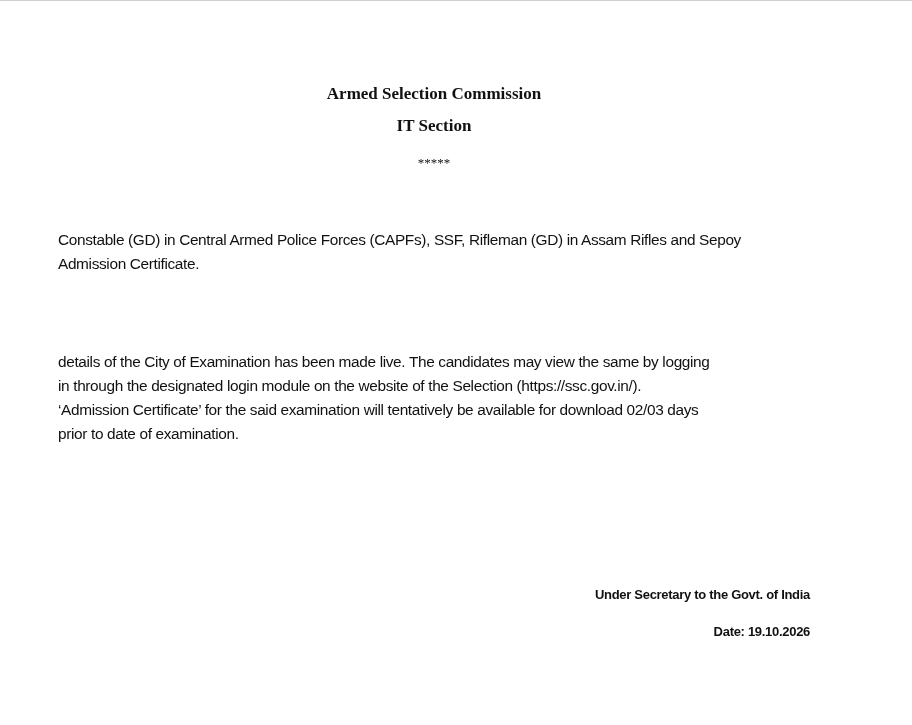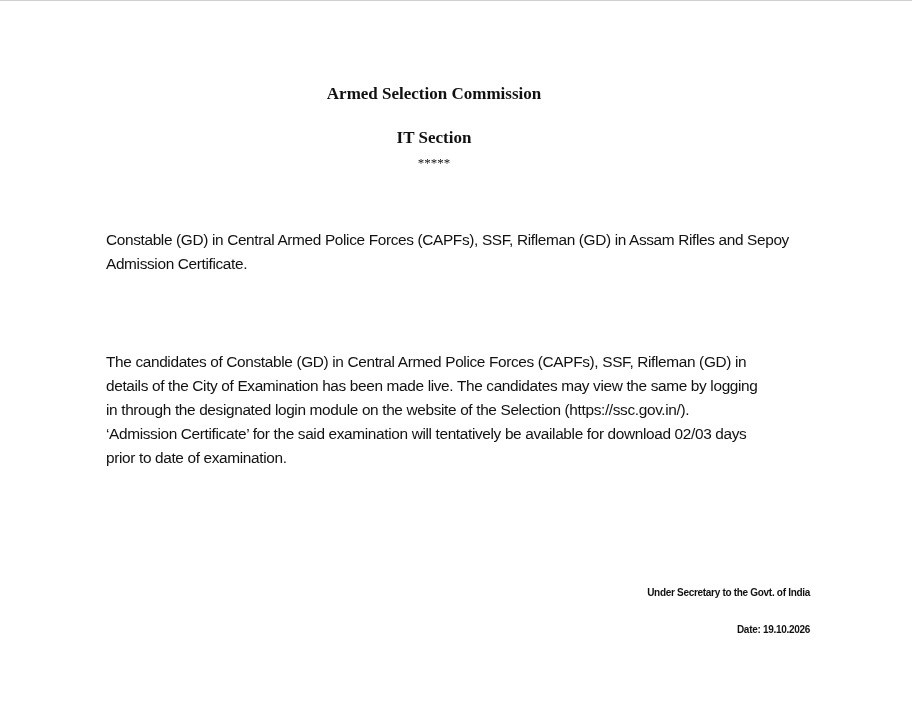--- a/index.html
+++ b/index.html
@@ -23,46 +23,45 @@
     .header {
       position: absolute;
       left: 0; top: 0;
       width: 868px;
       text-align: center;
       font-family: "Liberation Serif", serif;
       font-weight: bold;
       font-size: 17px;
     }
     .header .org { position: absolute; left: 0; width: 868px; top: 84px; }
-    .header .section { position: absolute; left: 0; width: 868px; top: 128px; text-align: center; }
+    .header .section { position: absolute; left: 0; width: 868px; top: 116px; text-align: center; }
     .header .stars {
       position: absolute; left: 0; width: 868px; top: 155px;
       font-weight: normal; font-size: 13px; letter-spacing: 0px;
     }
     .para {
       position: absolute;
       left: 58px;
       width: 760px;
       font-family: "Liberation Sans", sans-serif;
       font-size: 15.4px;
       line-height: 24px;
       letter-spacing: -0.35px;
       word-spacing: 0px;
-      margin-left: 48px;
     }
     .subject { top: 228px; }
     .body-text { top: 350px; }
     .line { display: block; white-space: nowrap; }
     .signature {
       position: absolute;
       right: 102px;
       text-align: right;
       font-family: "Liberation Sans", sans-serif;
       font-weight: bold;
-      font-size: 10px;
+      font-size: 13px;
       letter-spacing: -0.3px;
     }
     .sig-title { top: 587px; }
     .sig-date { top: 624px; }
   </style>
 </head>
 <body>
 
 <div class="top-rule"></div>
 
@@ -71,21 +70,20 @@
   <div class="section">IT Section</div>
   <div class="stars">*****</div>
 </div>
 
 <div class="para subject">
   <span class="line">Constable (GD) in Central Armed Police Forces (CAPFs), SSF, Rifleman (GD) in Assam Rifles and Sepoy</span>
   <span class="line">Admission Certificate.</span>
 </div>
 
 <div class="para body-text">
-  <span class="line">The candidates of Constable (GD) in Central Armed Police Forces (CAPFs), SSF, Rifleman (GD) in</span>
   <span class="line">details of the City of Examination has been made live. The candidates may view the same by logging</span>
   <span class="line">in through the designated login module on the website of the Selection (https://ssc.gov.in/).</span>
   <span class="line">‘Admission Certificate’ for the said examination will tentatively be available for download 02/03 days</span>
   <span class="line">prior to date of examination.</span>
 </div>
 
 <div class="signature sig-title">Under Secretary to the Govt. of India</div>
 <div class="signature sig-date">Date: 19.10.2026</div>
 
 </body></html>

